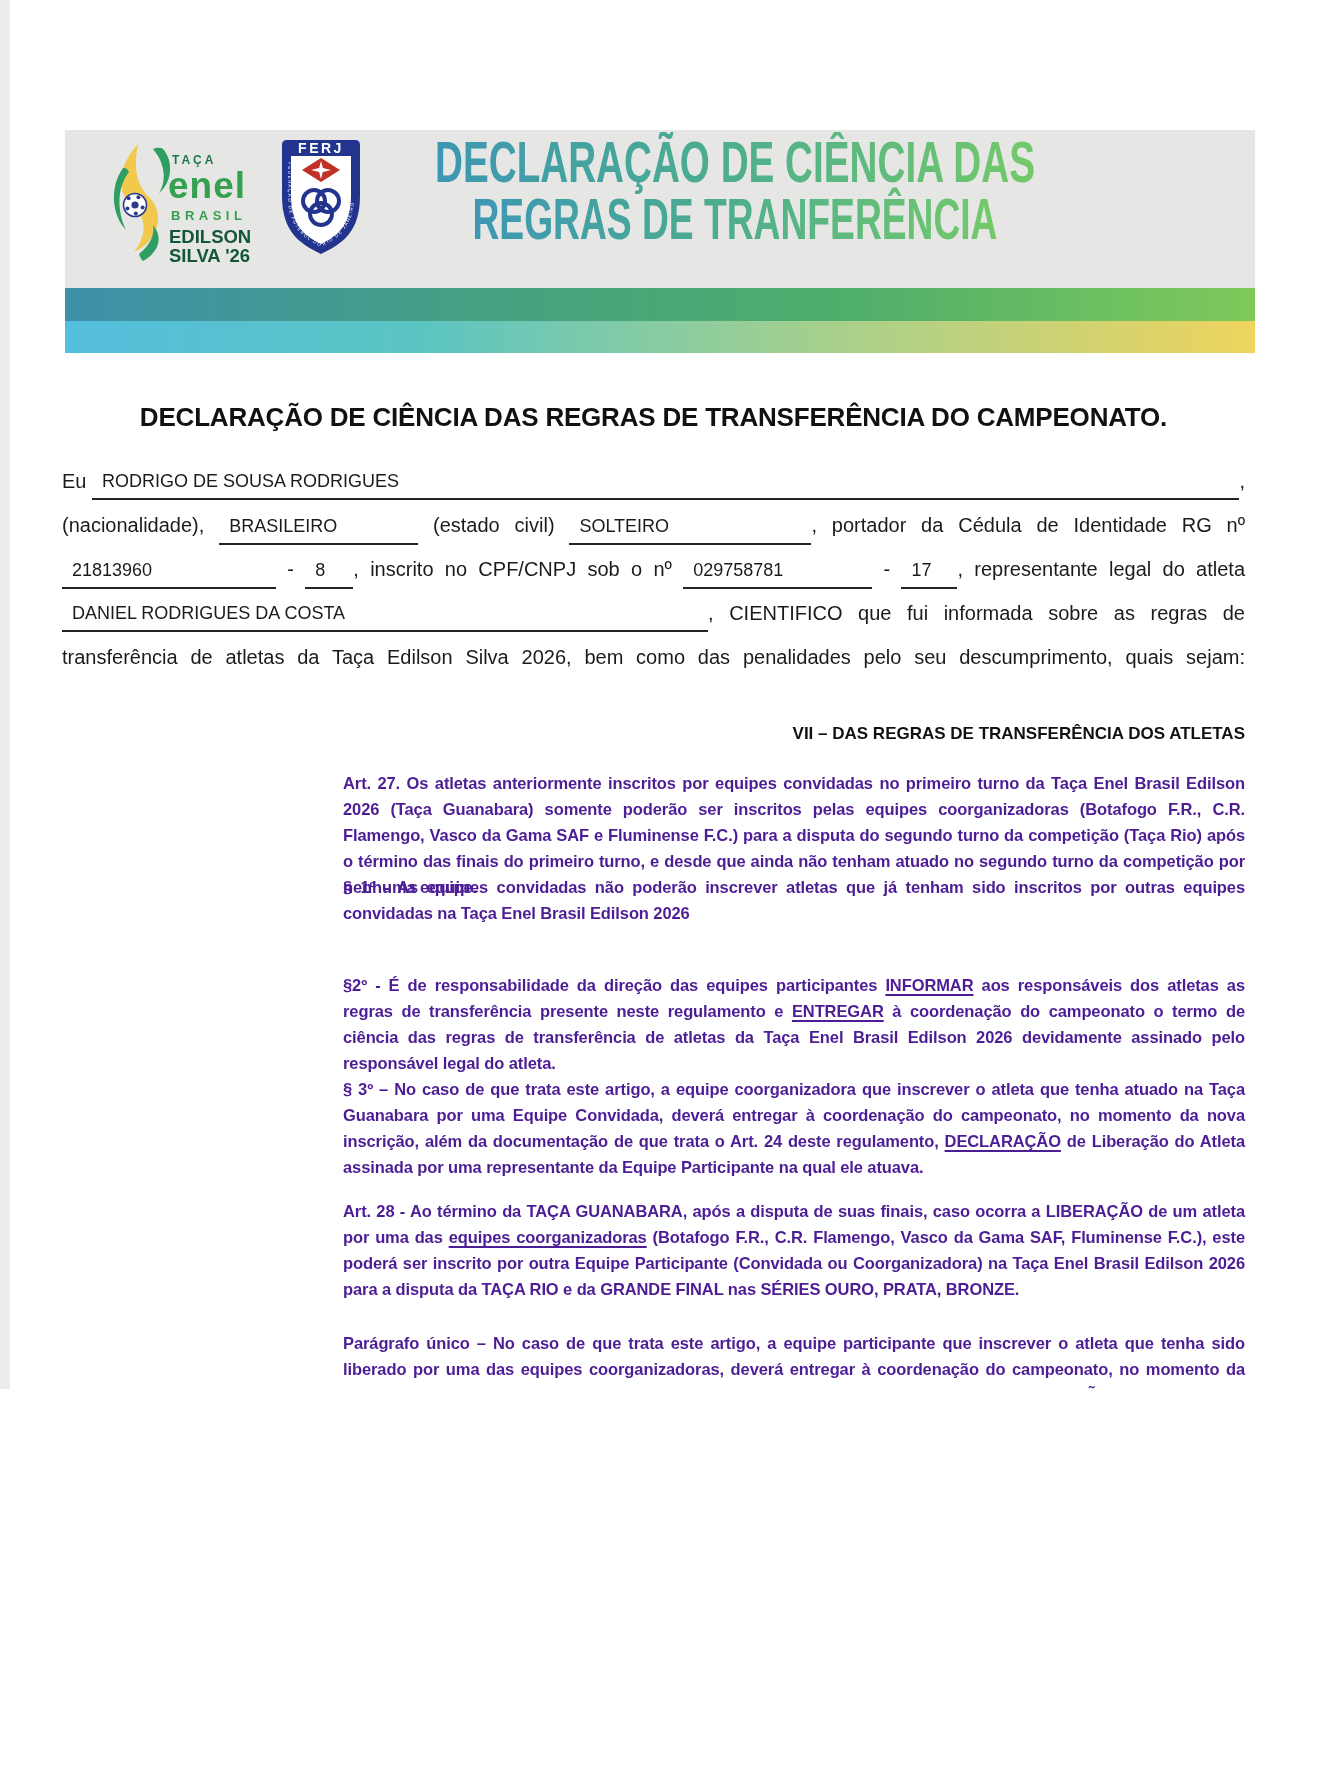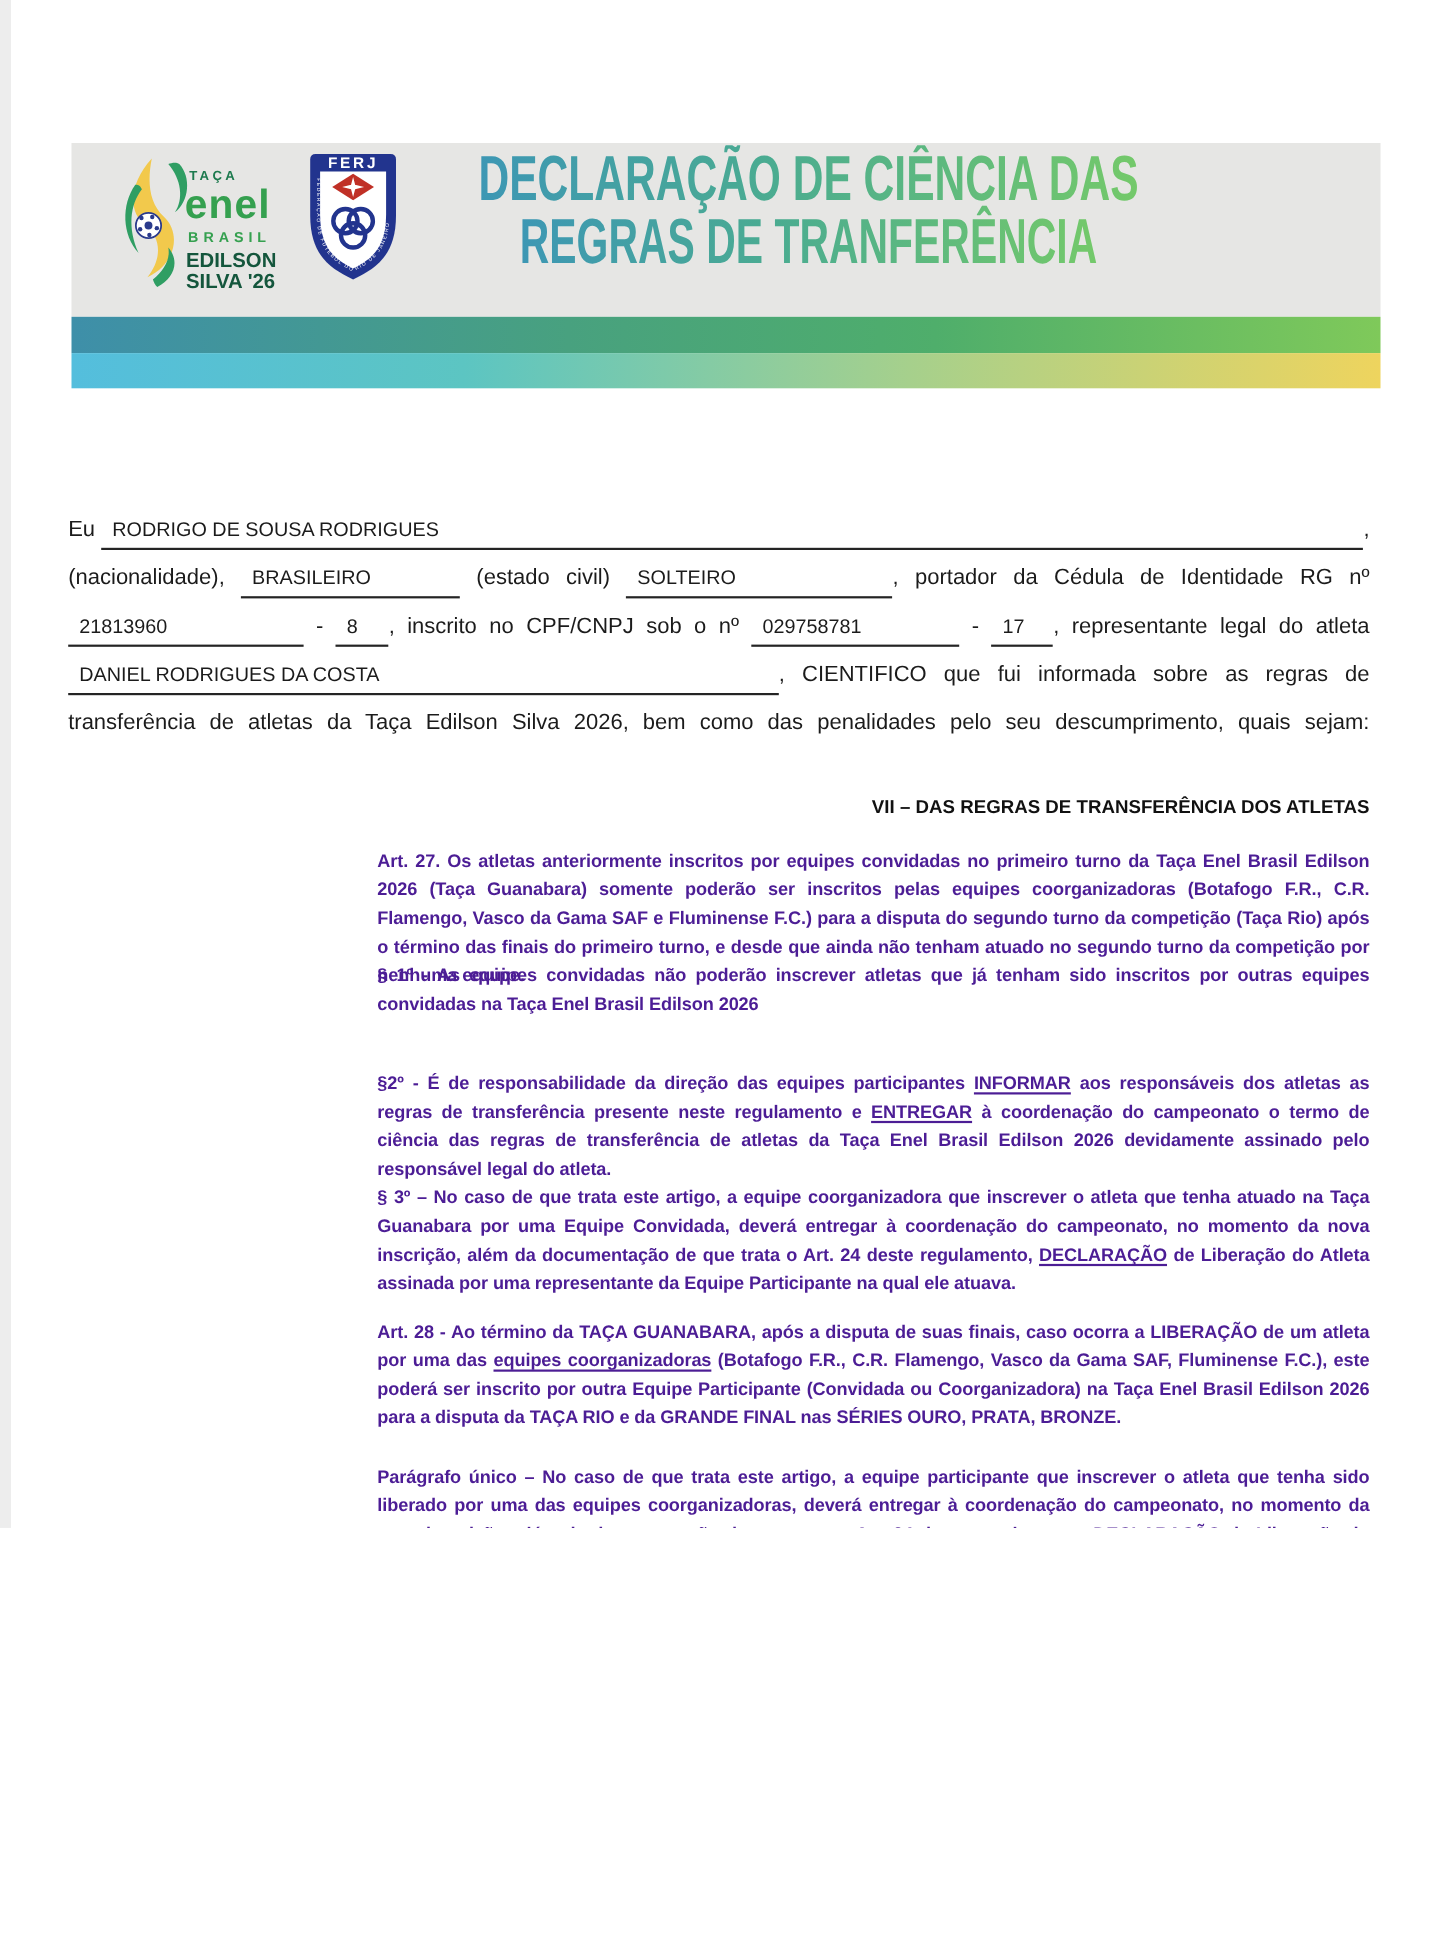--- a/index.html
+++ b/index.html
@@ -105,20 +105,21 @@
         </linearGradient>
       </defs>
       <text x="340" y="50" text-anchor="middle" textLength="600" lengthAdjust="spacingAndGlyphs" font-size="58" font-weight="bold" fill="url(#titleGrad)">DECLARAÇÃO DE CIÊNCIA DAS</text>
       <text x="340" y="107" text-anchor="middle" textLength="525" lengthAdjust="spacingAndGlyphs" font-size="58" font-weight="bold" fill="url(#titleGrad)">REGRAS DE TRANFERÊNCIA</text>
     </svg>
   </div>
 
   <div class="bar bar-1"></div>
   <div class="bar bar-2"></div>
 
+  <div class="doc-title">DECLARAÇÃO DE CIÊNCIA DAS REGRAS DE TRANSFERÊNCIA DO CAMPEONATO.</div>
 
   <div class="fline flexline" style="top:466px;">
     <span>Eu</span>&nbsp;
     <span class="blank grow"><span>RODRIGO DE SOUSA RODRIGUES</span></span><span>,</span>
   </div>
 
   <div class="fline just" style="top:510px;">
     <span>(nacionalidade),</span>
     <span class="blank" style="min-width:185px;"><span>BRASILEIRO</span></span>
     <span>(estado civil)</span>

